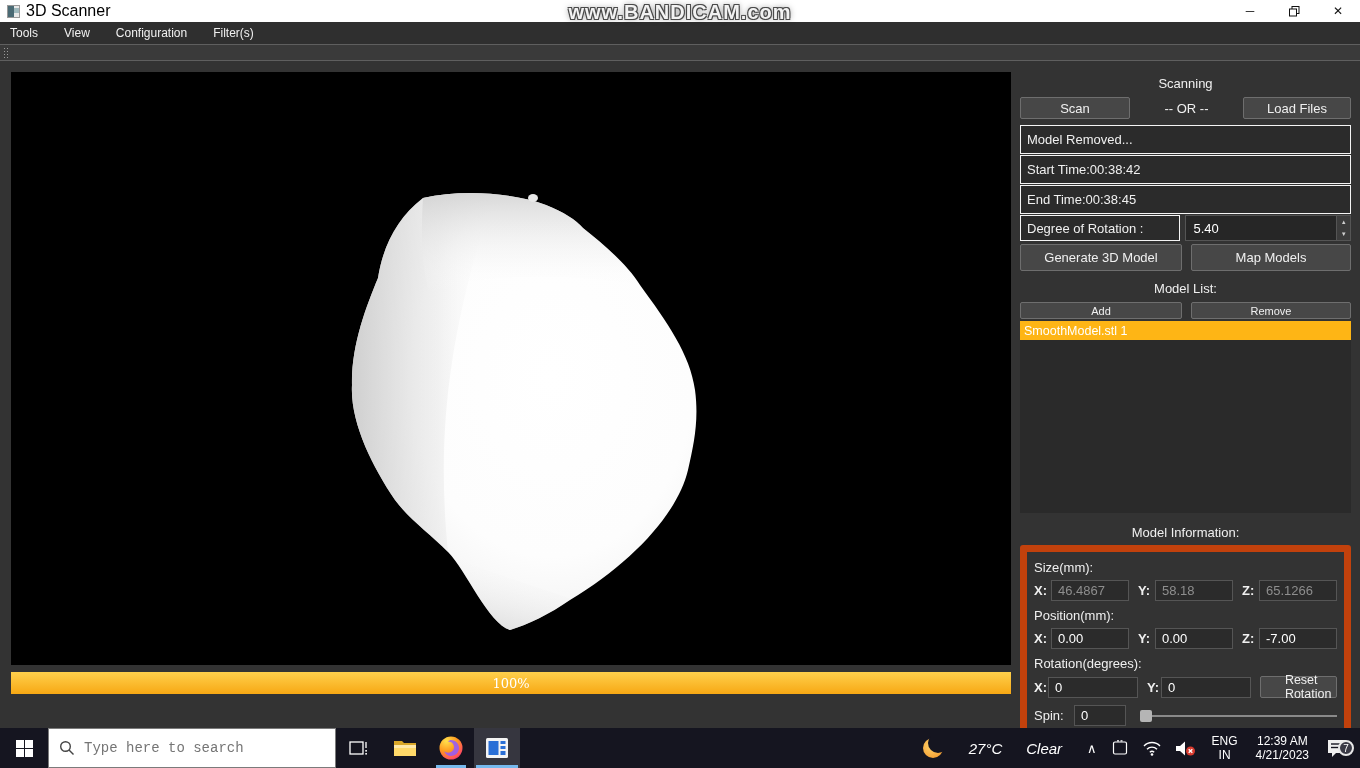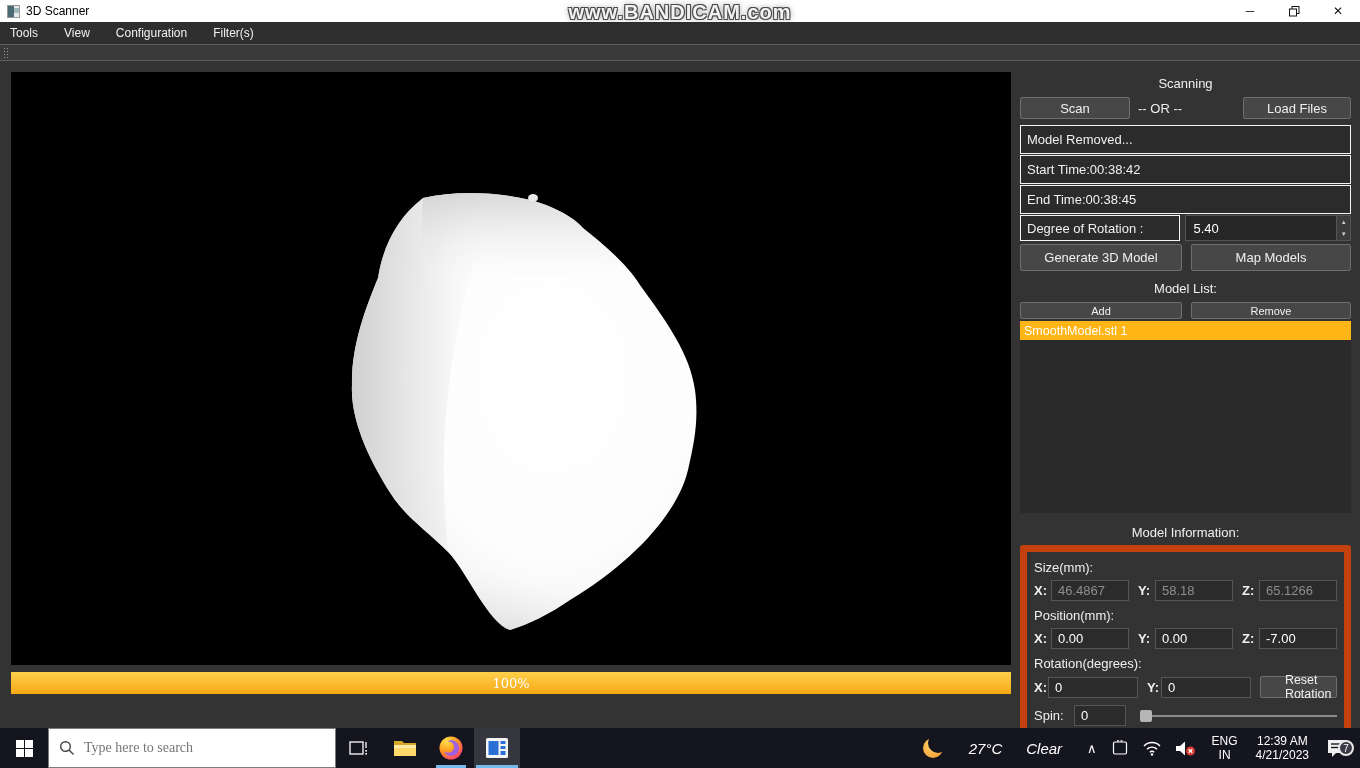--- a/index.html
+++ b/index.html
@@ -5,21 +5,21 @@
   * { box-sizing: border-box; margin: 0; padding: 0; }
   html,body { width:1360px; height:768px; overflow:hidden; }
   body { font-family:"Liberation Sans", sans-serif; background:#333333; }
   #screen { position:relative; width:1360px; height:768px; }
 
   
   .titlebar { position:absolute; top:0; left:0; width:1360px; height:22px; background:#ffffff; display:flex; align-items:center; z-index:5; }
   .app-icon { width:13px; height:13px; margin:0 6px 0 7px; position:relative; background:#e8e8e8; border:1px solid #999; }
   .app-icon .q1 { position:absolute; left:0; top:0; width:6px; height:11px; background:#4a6a74; }
   .app-icon .q2 { position:absolute; left:6px; top:2px; width:5px; height:5px; background:#9fb9bd; }
-  .title-text { font-size:12px; color:#000; }
+  .title-text { font-size:16px; color:#000; }
   .win-controls { margin-left:auto; display:flex; height:100%; }
   .win-btn { width:44px; height:100%; display:flex; align-items:center; justify-content:center; font-size:12px; color:#111; cursor:default; }
   .restore-svg { width:11px; height:11px; }
 
   
   .watermark { position:absolute; top:1px; left:50%; transform:translateX(-50%); z-index:20;
     font-size:20px; font-weight:800; letter-spacing:1px; color:#f2f2f2;
     text-shadow:-1px -1px 0 #4a4a4a, 1px -1px 0 #4a4a4a, -1px 1px 0 #4a4a4a, 1px 1px 0 #4a4a4a, 0 0 6px rgba(0,0,0,.55); }
 
   
@@ -38,21 +38,21 @@
     color:#ffffff; font-family:"DejaVu Serif", serif; font-size:13px; }
 
   
   .panel { position:absolute; left:1020px; top:74px; width:331px; color:#f0f0f0; font-size:13px; }
   .panel-title { text-align:center; font-size:13px; padding:2px 0 6px 0; }
   .btn { background:#474747; border:1px solid #6e6e6e; border-radius:2px; color:#f0f0f0; font-size:13px;
     display:flex; align-items:center; justify-content:center; cursor:default; }
   .scanrow { display:flex; align-items:center; margin-bottom:6px; }
   .scanrow .btn { width:110px; height:22px; }
   .scanrow .btn.load { width:108px; margin-left:auto; }
-  .or-label { flex:1; font-size:13px;margin-left:8px; }
+  .or-label { flex:1; text-align:center; font-size:13px; }
   .status-box { height:29px; background:#2b2b2b; border:1px solid #f5f5f5; display:flex; align-items:center; padding:0 6px; margin-bottom:1px; font-size:13px; }
   .degree-row { display:flex; margin-top:1px; height:26px; }
   .degree-label { width:162px; background:#2b2b2b; border:1px solid #f5f5f5; display:flex; align-items:center; padding:0 6px; }
   .degree-value { width:155px; margin-left:5px; background:#262626; border:1px solid #555; display:flex; align-items:center; padding:0 8px; color:#fff; }
   .spinner { width:14px; display:flex; flex-direction:column; border:1px solid #555; border-left:none; background:#3c3c3c; }
   .spinner div { flex:1; display:flex; align-items:center; justify-content:center; font-size:6px; color:#cfcfcf; }
   .genrow { display:flex; margin-top:3px; }
   .genrow .btn { width:162px; height:27px; }
   .genrow .btn.map { width:160px; margin-left:auto; }
   .list-title { text-align:center; margin-top:10px; padding-bottom:6px; }
@@ -78,21 +78,21 @@
   .spin-label { width:40px; font-size:13px; }
   .spin-field { width:52px; }
   .slider { flex:1; margin-left:14px; position:relative; height:14px; }
   .slider .track { position:absolute; left:0; right:0; top:6px; height:2px; background:#8a8a8a; }
   .slider .thumb { position:absolute; left:0; top:1px; width:12px; height:12px; background:#b5b5b5; border-radius:2px; }
 
   
   .taskbar { position:absolute; left:0; top:728px; width:1360px; height:40px; background:#151520; display:flex; align-items:stretch; z-index:30; }
   .tb-btn { width:48px; display:flex; align-items:center; justify-content:center; }
   .search-box { width:288px; background:#ffffff; border:1px solid #7b7b7b; display:flex; align-items:center; padding:0 10px; }
-  .search-box input { border:none; outline:none; font-size:14px; color:#6d28d9; width:220px; background:transparent; font-family:Liberation Serif, serif; }
+  .search-box input { border:none; outline:none; font-size:14px; color:#6d28d9; width:220px; background:transparent; font-family:Liberation Mono, monospace; }
   .tb-icon { width:46px; display:flex; align-items:center; justify-content:center; position:relative; }
   .tb-icon.running::after { content:""; position:absolute; bottom:0; left:8px; right:8px; height:3px; background:#76b9ed; }
   .tb-icon.active { background:rgba(255,255,255,0.14); }
   .tb-icon.active::after { left:2px; right:2px; }
   .tray { margin-left:auto; display:flex; align-items:center; color:#fff; }
   .weather { display:flex; align-items:center; font-size:15px; gap:24px; padding-right:18px;font-style:italic; }
   .tray-ico { padding:0 7px; display:flex; align-items:center; justify-content:center; color:#fff; }
   .chev { font-size:13px; }
   .two-line { text-align:center; font-size:12px; line-height:14px; padding:0 9px; }
   .notif { position:relative; padding:0 12px 0 8px; display:flex; align-items:center; }

